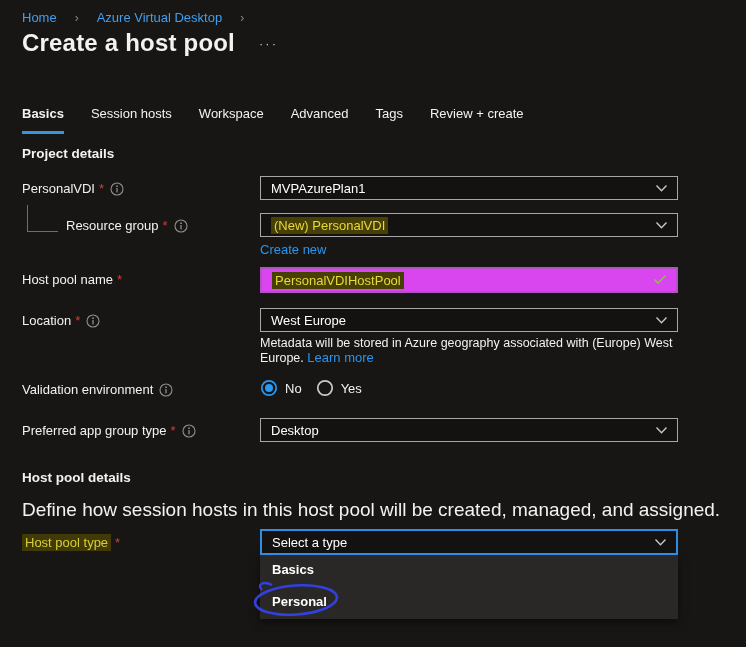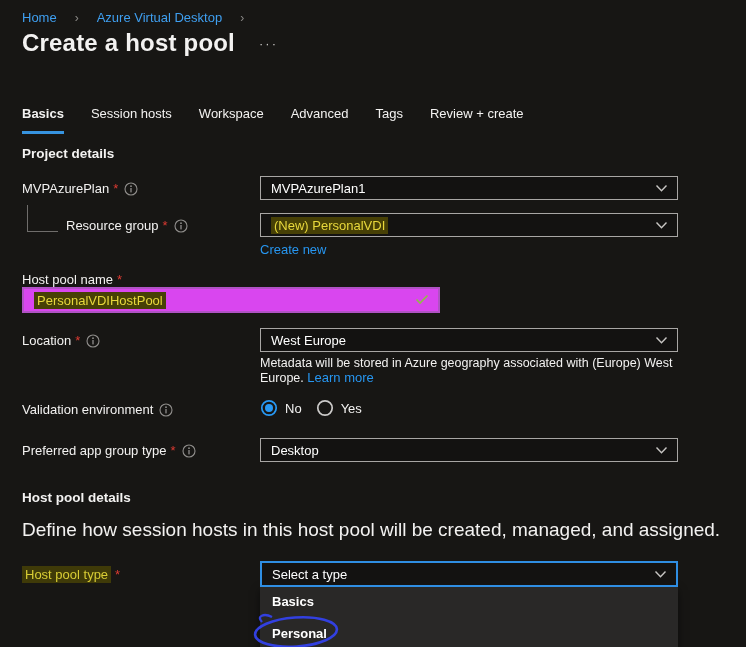--- a/index.html
+++ b/index.html
@@ -93,21 +93,21 @@
   
   <div class="section-h">Project details</div>
 
   
   <div class="conn conn-v"></div>
   <div class="conn conn-h"></div>
 
   
   <div class="row" style="margin-top:14px;">
     <div class="lbl">
-      <span>MVPAzurePlan</span>
+      <span>PersonalVDI</span>
         <span class="req">*</span>
       <span class="info-icon">
         <svg width="14" height="14" viewBox="0 0 14 14">
             <circle cx="7" cy="7" r="6" fill="none" stroke="#908e8c" stroke-width="1.1"></circle>
             <circle cx="7" cy="4.2" r="0.9" fill="#908e8c"></circle>
             <rect x="6.35" y="6" width="1.3" height="4.4" fill="#908e8c"></rect>
           </svg>
       </span>
     </div>
     <div class="ctrl">
@@ -138,21 +138,21 @@
         <span class="hl-value">(New) PersonalVDI</span>
         <span><svg width="13" height="9" viewBox="0 0 13 9">
               <path d="M1.5 1.5 L6.5 6.7 L11.5 1.5" fill="none" stroke="#c8c6c4" stroke-width="1.4"></path>
             </svg></span>
       </div>
     </div>
   </div>
   <span class="link create-new">Create new</span>
 
   
-  <div class="row" style="margin-top:9px;flex-direction:column;">
+  <div class="row" style="margin-top:9px;">
     <div class="lbl">
       <span>Host pool name</span>
         <span class="req">*</span>
     </div>
     <div class="ctrl">
       <div class="input-valid">
         <span class="hl-value">PersonalVDIHostPool</span>
         <span><svg width="14" height="11" viewBox="0 0 14 11">
               <path d="M1.5 5.5 L5 9 L12.5 1.5" fill="none" stroke="#8fbf45" stroke-width="1.6"></path>
             </svg></span>
@@ -236,21 +236,21 @@
             </svg></span>
       </div>
     </div>
   </div>
 
   
   <div class="section-h hpd">Host pool details</div>
   <div class="desc">Define how session hosts in this host pool will be created, managed, and assigned.</div>
 
   
-  <div class="row" style="margin-top:24px;">
+  <div class="row" style="margin-top:12px;">
     <div class="lbl">
       <span class="hl-label">Host pool type</span>
         <span class="req">*</span>
     </div>
     <div class="ctrl">
       <div class="dd focused">
         <span>Select a type</span>
         <span><svg width="13" height="9" viewBox="0 0 13 9">
               <path d="M1.5 1.5 L6.5 6.7 L11.5 1.5" fill="none" stroke="#c8c6c4" stroke-width="1.4"></path>
             </svg></span>

